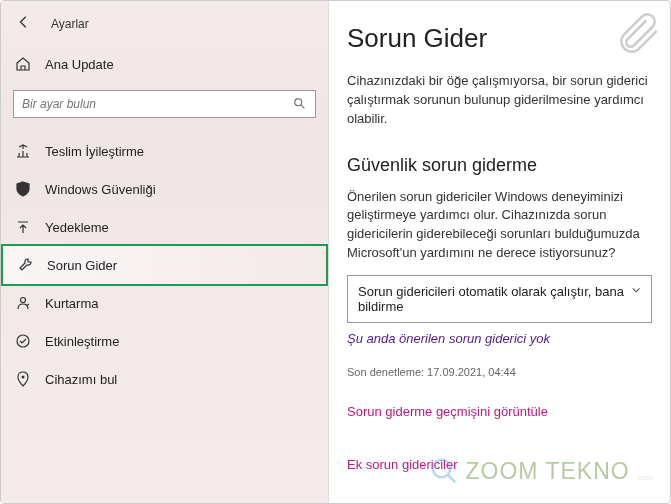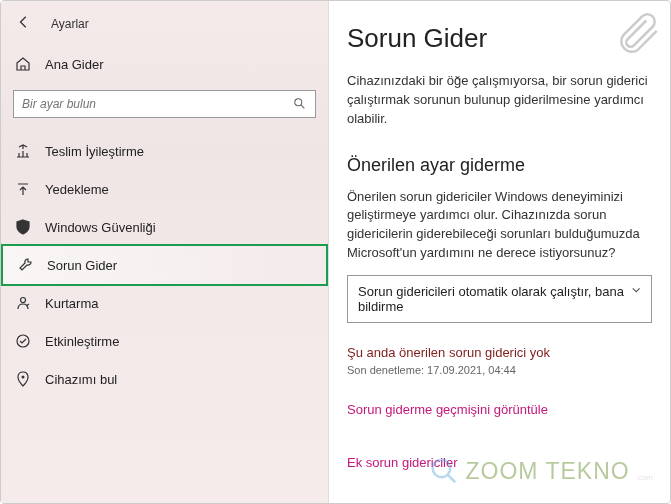--- a/index.html
+++ b/index.html
@@ -19,23 +19,23 @@
 .category { font-size: 12px; font-weight: 600; color: #222; padding: 4px 14px 14px; }
 .nav-list { list-style: none; flex: 1; }
 .nav-item { display: flex; align-items: center; padding: 11px 14px; gap: 14px; cursor: pointer; font-size: 13px; color: #222; }
 .nav-item.selected { border: 2px solid #1a9d4f; background: linear-gradient(90deg, rgba(255,255,255,0.6), rgba(255,255,255,0.1)); margin: -2px 0; }
 .nav-item svg { width: 16px; height: 16px; flex-shrink: 0; }
 .content { flex: 1; padding: 22px 18px 12px 18px; overflow: hidden; }
 .page-title { font-size: 26px; font-weight: 400; color: #222; margin-bottom: 18px; }
 .desc { font-size: 13px; color: #333; line-height: 1.45; margin-bottom: 26px; }
 .section-title { font-size: 18px; font-weight: 400; color: #222; margin-bottom: 12px; }
 .section-desc { font-size: 13px; color: #333; line-height: 1.45; margin-bottom: 12px; }
-.dropdown { border: 1px solid #999; padding: 8px 10px; display: flex; align-items: flex-start; justify-content: space-between; font-size: 13px; color: #222; cursor: pointer; background: #fff; margin-bottom: 22px; }
+.dropdown { border: 1px solid #999; padding: 8px 10px; display: flex; align-items: flex-start; justify-content: space-between; font-size: 13px; color: #222; cursor: pointer; background: #fff; margin-bottom: 8px; }
 .dropdown svg { width: 12px; height: 12px; }
-.status-line { font-size: 13px; color: #7f1d1d; margin-bottom: 4px; }
+.status-line { font-size: 13px; color: #4c1d95; margin-bottom: 20px; font-style: italic; }
 .timestamp { font-size: 11px; color: #666; margin-bottom: 26px; }
 .link { font-size: 13px; color: #c4167b; cursor: pointer; margin-bottom: 38px; display: block; }
 .link2 { font-size: 13px; color: #c4167b; cursor: pointer; display: block; }
 .clip-icon { position: absolute; top: 8px; right: 8px; }
 .clip-icon svg { width: 50px; height: 50px; stroke: #ccc; }
 .watermark { position: absolute; bottom: 18px; right: 18px; display: flex; align-items: center; gap: 6px; opacity: 0.4; }
 .watermark svg { width: 30px; height: 30px; stroke: #4aa3d4; }
 .watermark-text { font-size: 23px; color: #4d7c0f; letter-spacing: 1px; font-weight: 300; }
 .watermark-sub { font-size: 8px; color: #bbb; align-self: flex-end; margin-bottom: 4px; }
 </style>
@@ -49,47 +49,47 @@
         <svg viewBox="0 0 16 16">
             <path d="M10 2 L4 8 L10 14" stroke="#333" stroke-width="1.5" fill="none"></path>
           </svg>
       </button>
       <span class="header-title">Ayarlar</span>
     </div>
     <div class="home-row">
       <svg viewBox="0 0 16 16">
           <path d="M2 7 L8 2 L14 7 V14 H2 Z M6 14 V10 H10 V14" stroke="#333" stroke-width="1.2" fill="none"></path>
         </svg>
-      <span class="home-label">Ana Gider</span>
+      <span class="home-label">Ana Update</span>
     </div>
     <div class="search-box">
       <input type="text" placeholder="Bir ayar bulun" style="">
       <svg viewBox="0 0 16 16">
           <circle cx="6" cy="6" r="4" stroke="#666" stroke-width="1.2" fill="none"></circle>
           <path d="M9 9 L13 13" stroke="#666" stroke-width="1.2"></path>
         </svg>
     </div>
     <ul class="nav-list">
       <li class="nav-item">
         <svg viewBox="0 0 16 16">
             <path d="M8 2 V6 M4 4 L8 2 L12 4 M2 14 H14 M4 10 V14 M8 8 V14 M12 10 V14" stroke="#333" stroke-width="1.2" fill="none"></path>
           </svg>
         <span>Teslim İyileştirme</span>
       </li>
       <li class="nav-item">
         <svg viewBox="0 0 16 16">
+            <path d="M8 1 L14 3 V8 C14 12 8 15 8 15 C8 15 2 12 2 8 V3 Z" stroke="#333" stroke-width="1.2" fill="#333"></path>
+          </svg>
+        <span>Windows Güvenliği</span>
+      </li>
+      <li class="nav-item">
+        <svg viewBox="0 0 16 16">
             <path d="M8 14 V6 M5 9 L8 6 L11 9 M3 3 H13" stroke="#333" stroke-width="1.2" fill="none"></path>
           </svg>
         <span>Yedekleme</span>
-      </li>
-      <li class="nav-item">
-        <svg viewBox="0 0 16 16">
-            <path d="M8 1 L14 3 V8 C14 12 8 15 8 15 C8 15 2 12 2 8 V3 Z" stroke="#333" stroke-width="1.2" fill="#333"></path>
-          </svg>
-        <span>Windows Güvenliği</span>
       </li>
       <li class="nav-item selected">
         <svg viewBox="0 0 16 16">
             <path d="M11 2 A3 3 0 0 0 8 6 L3 11 L5 13 L10 8 A3 3 0 0 0 14 5 L11 5 Z" stroke="#333" stroke-width="1.2" fill="none"></path>
           </svg>
         <span>Sorun Gider</span>
       </li>
       <li class="nav-item">
         <svg viewBox="0 0 16 16">
             <circle cx="8" cy="5" r="2.5" stroke="#333" stroke-width="1.2" fill="none"></circle>
@@ -111,21 +111,21 @@
             <circle cx="8" cy="6" r="1.5" fill="#333"></circle>
           </svg>
         <span>Cihazımı bul</span>
       </li>
     </ul>
   </aside>
 
   <main class="content">
     <h1 class="page-title">Sorun Gider</h1>
     <p class="desc">Cihazınızdaki bir öğe çalışmıyorsa, bir sorun giderici çalıştırmak sorunun bulunup giderilmesine yardımcı olabilir.</p>
-    <h2 class="section-title">Önerilen ayar giderme</h2>
+    <h2 class="section-title">Güvenlik sorun giderme</h2>
     <p class="section-desc">Önerilen sorun gidericiler Windows deneyiminizi geliştirmeye yardımcı olur. Cihazınızda sorun gidericilerin giderebileceği sorunları bulduğumuzda Microsoft'un yardımını ne derece istiyorsunuz?</p>
     <div class="dropdown">
       <span>Sorun gidericileri otomatik olarak çalıştır, bana bildirme</span>
       <svg viewBox="0 0 12 12">
           <path d="M2 4 L6 8 L10 4" stroke="#555" stroke-width="1.2" fill="none"></path>
         </svg>
     </div>
     <div class="status-line">Şu anda önerilen sorun giderici yok</div>
     <div class="timestamp">Son denetleme: 17.09.2021, 04:44</div>
     <a class="link">Sorun giderme geçmişini görüntüle</a>

